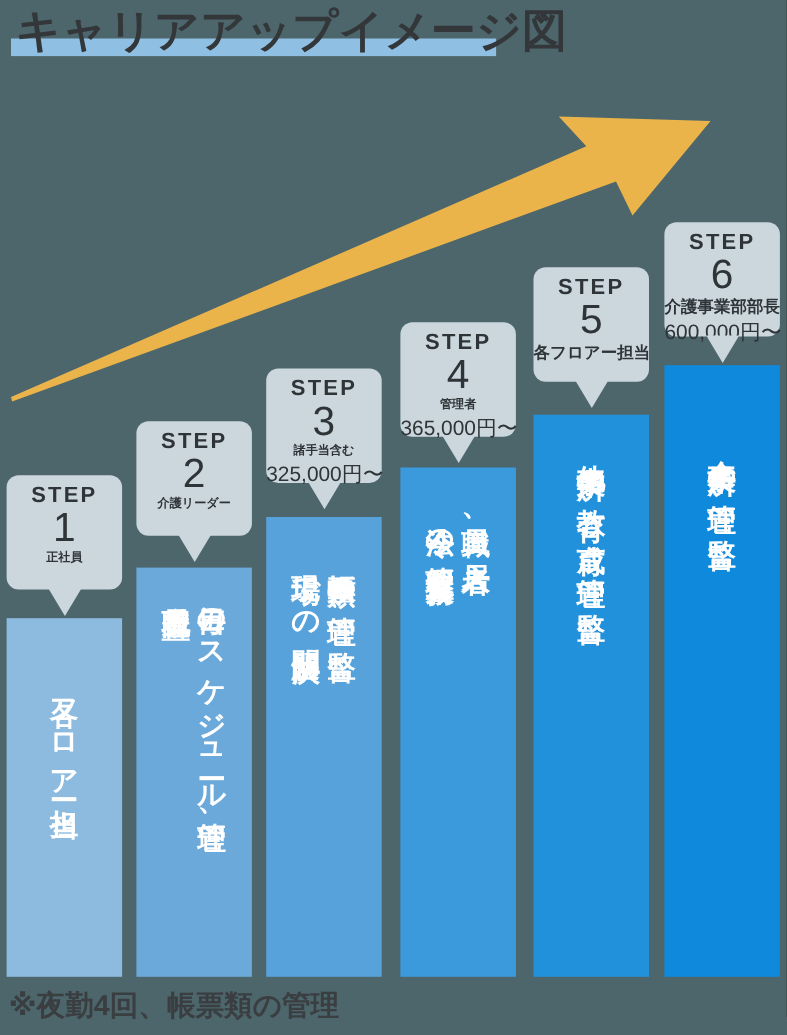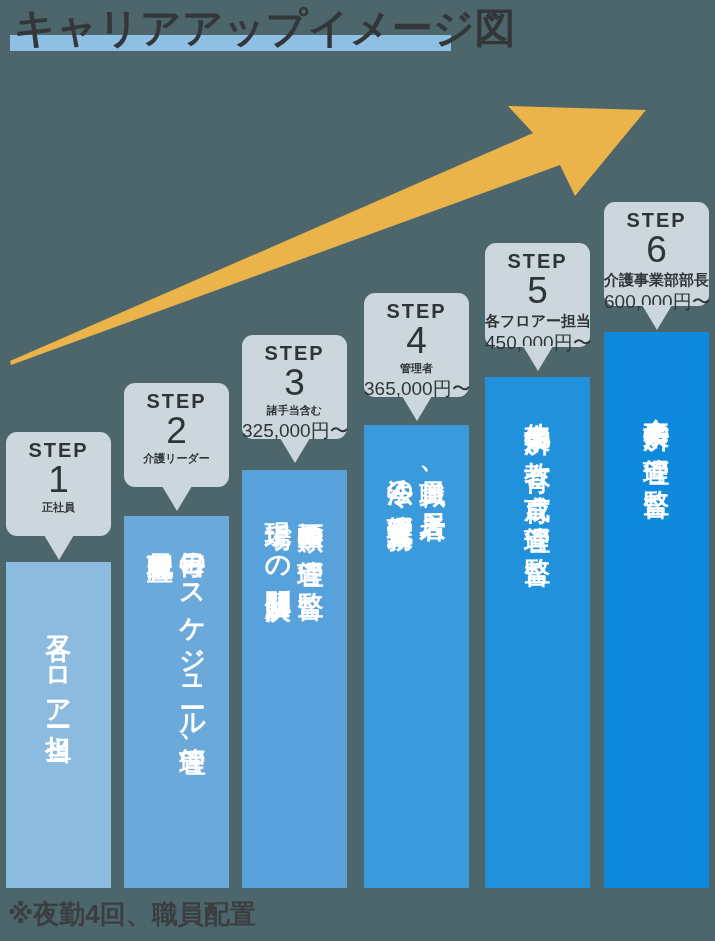--- a/index.html
+++ b/index.html
@@ -159,36 +159,35 @@
       <span class="duty">職員、入居者、
 法令の管理監督業務</span>
     </div>
   </div>
 
   <div class="col col5">
     <div class="bubble">
       <div class="step-word">STEP</div>
       <div class="step-num">5</div>
       <div class="step-role small">各フロアー担当</div>
-      <div class="step-salary">450,000円〜</div>
       <div class="pointer" style="border-top-color: rgb(203, 215, 221);"></div>
     </div>
     <div class="bar" style="background: rgb(33, 145, 220);">
       <span class="duty">他事業所の教育、育成、管理、監督</span>
     </div>
   </div>
 
   <div class="col col6">
     <div class="bubble">
       <div class="step-word">STEP</div>
       <div class="step-num">6</div>
       <div class="step-role small">介護事業部部長</div>
       <div class="step-salary">600,000円〜</div>
       <div class="pointer" style="border-top-color: rgb(203, 215, 221);"></div>
     </div>
     <div class="bar" style="background: rgb(14, 137, 220);">
       <span class="duty">全事業所の管理、監督</span>
     </div>
   </div>
 
-  <div class="footnote">※夜勤4回、職員配置</div>
+  <div class="footnote">※夜勤4回、帳票類の管理</div>
 
 </div>
 
 </body></html>

